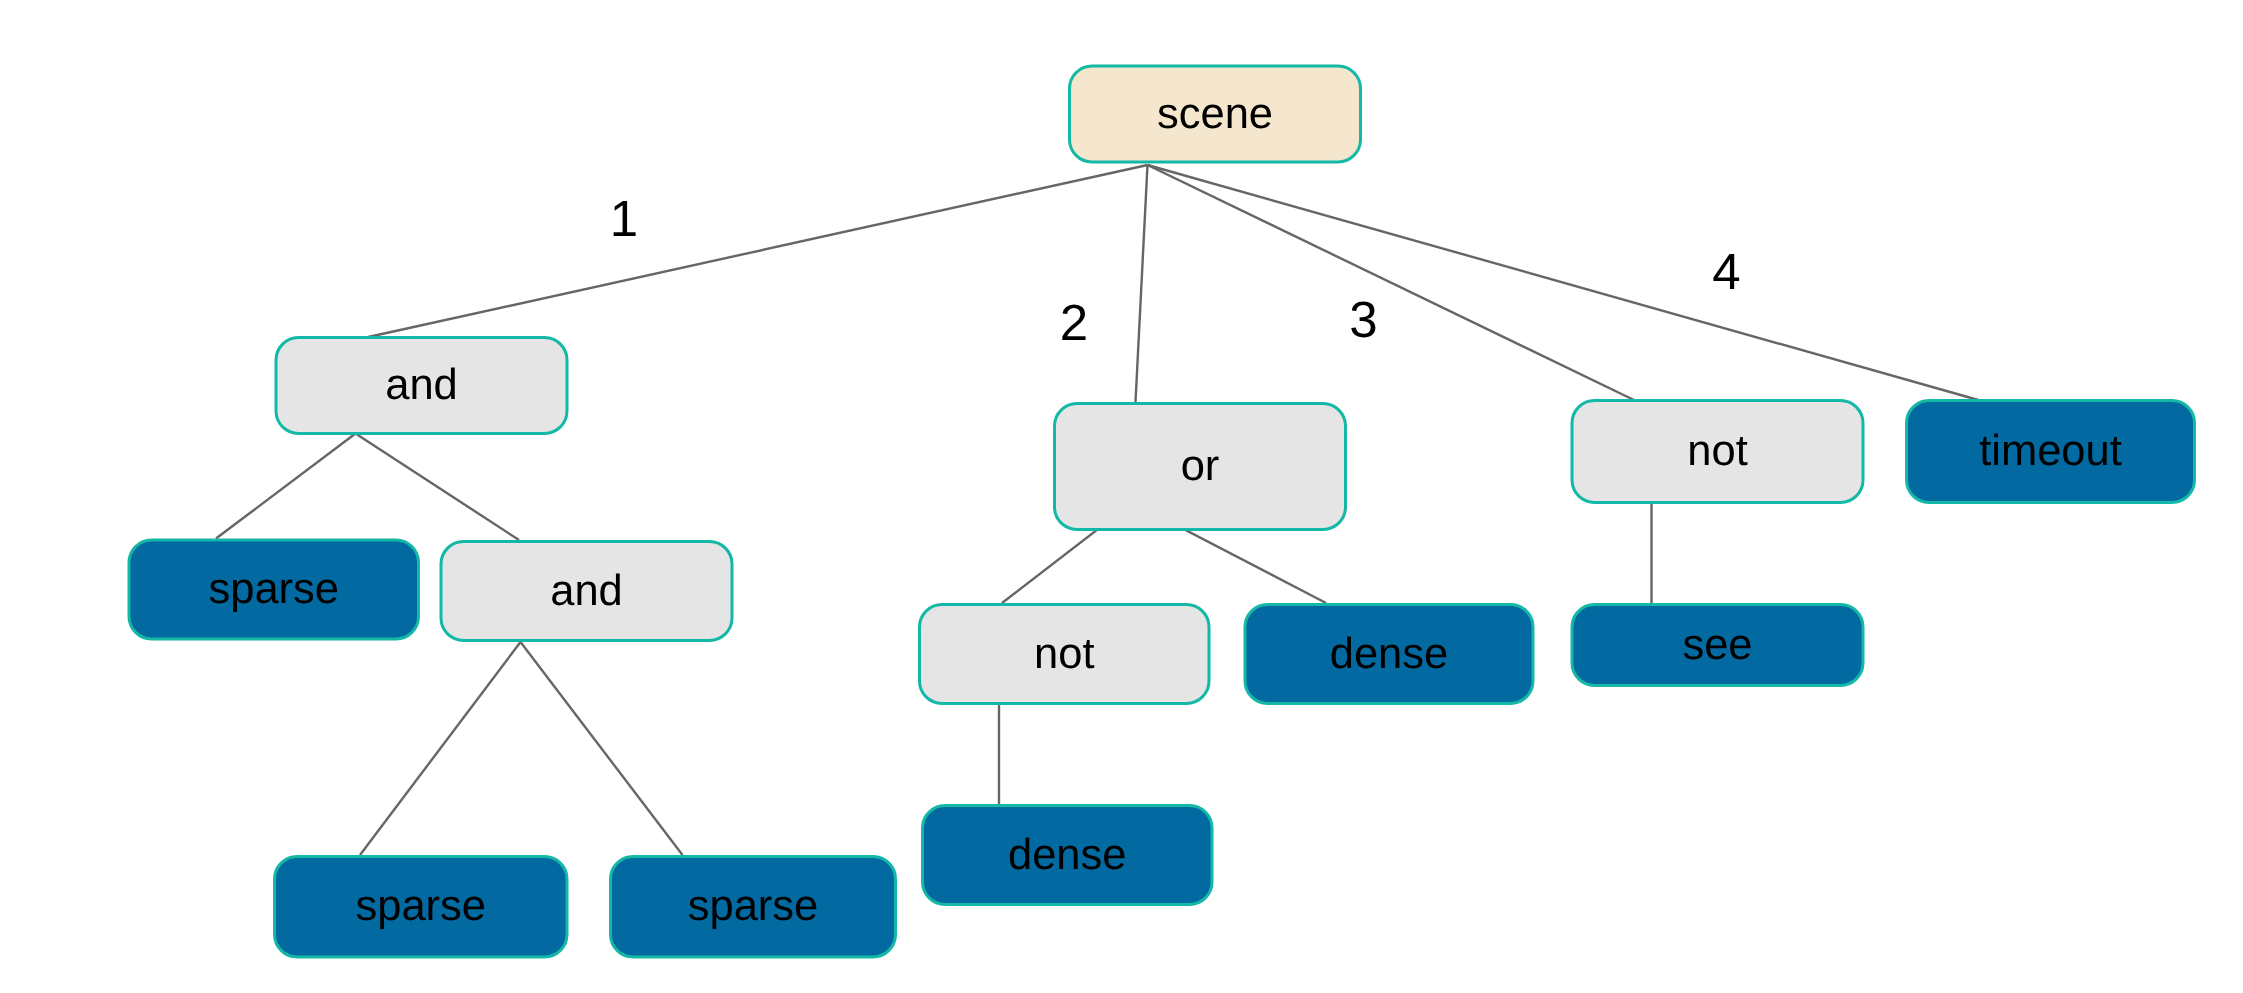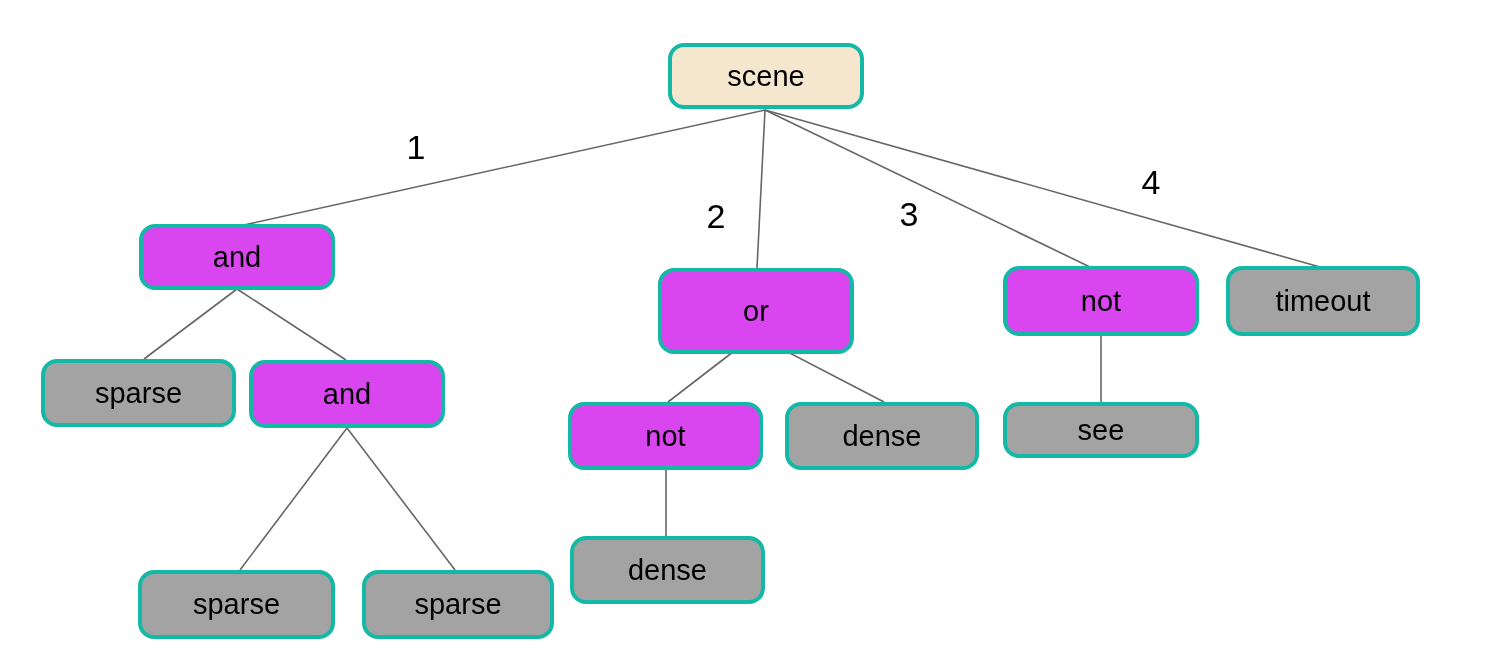--- a/index.html
+++ b/index.html
@@ -15,32 +15,33 @@
     position: absolute;
     left: 0; top: 0;
     width: 1495px; height: 662px;
   }
   .edges line { stroke: #666666; stroke-width: 1.6; }
   .node {
     position: absolute;
     width: 196px;
     height: 66px;
     box-sizing: border-box;
-    border: 4px solid #14b8a6;
+    border: 2px solid #14b8a6;
     border-radius: 16px;
     display: flex;
     align-items: center;
     justify-content: center;
     font-size: 29px;
     color: #000000;
     white-space: nowrap;
+    margin-left: 44px;
   }
   .node.root     { background: #f5e7cd; }
-  .node.operator { background: #d946ef; }
-  .node.leaf     { background: #a3a3a3; }
+  .node.operator { background: #e5e5e5; }
+  .node.leaf     { background: #0369a1; }
 
   .n-scene    { left: 668px; top: 43px;  }
   .n-and1     { left: 139px; top: 224px; }
   .n-or       { left: 658px; top: 268px; height: 86px; }
   .n-not3     { left: 1003px; top: 266px; height: 70px; }
   .n-timeout  { left: 1226px; top: 266px; width: 194px; height: 70px; }
   .n-sparse2a { left: 41px;  top: 359px; width: 195px; height: 68px; }
   .n-and2     { left: 249px; top: 360px; height: 68px; }
   .n-not2     { left: 568px; top: 402px; width: 195px; height: 68px; }
   .n-dense2   { left: 785px; top: 402px; width: 194px; height: 68px; }

